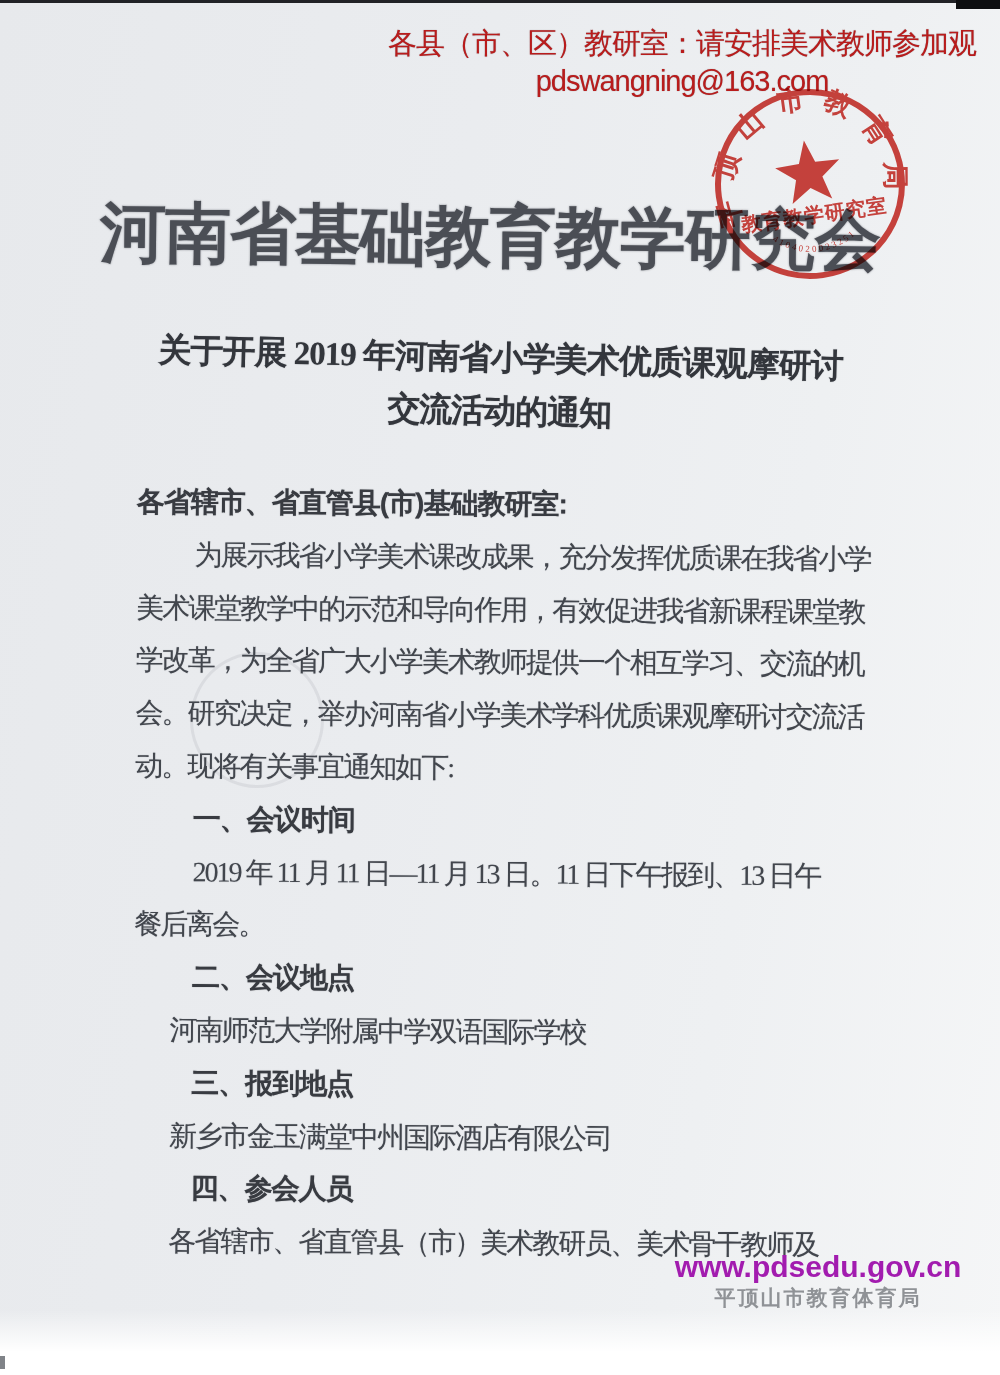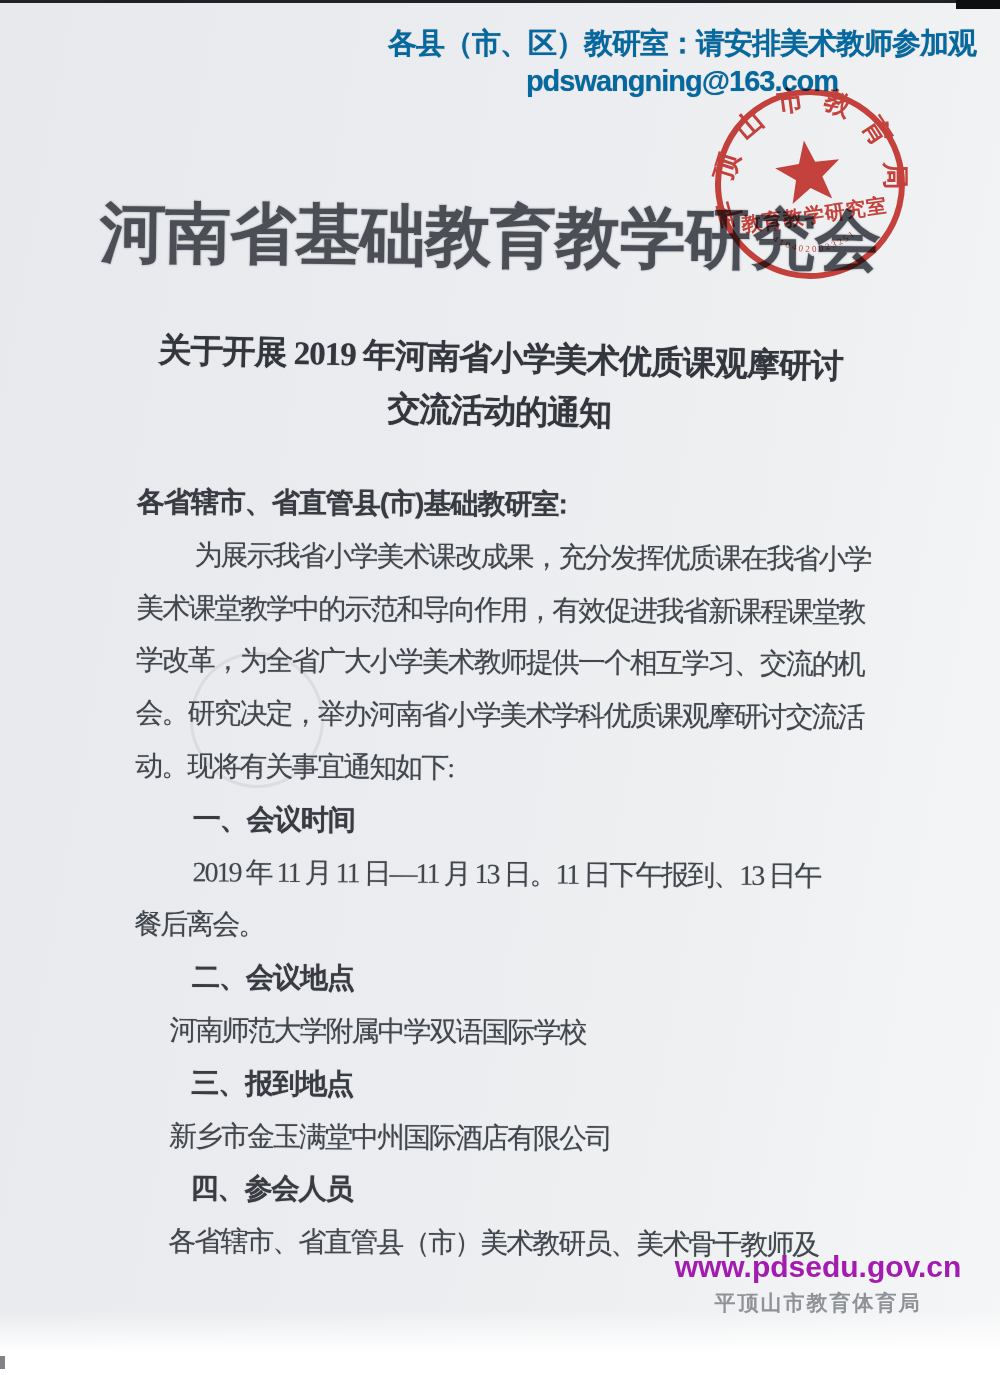--- a/index.html
+++ b/index.html
@@ -16,21 +16,21 @@
   
   .edge-top{position:absolute;left:0;top:0;width:1000px;height:3px;background:#212226;}
   .edge-top-right{position:absolute;left:956px;top:0;width:44px;height:9px;background:#0d0e10;}
   .edge-bottom-left{position:absolute;left:0;top:1356px;width:5px;height:13px;background:#565a60;opacity:.75;}
 
   
   .bleed-circle{position:absolute;left:190px;top:652px;width:128px;height:130px;border:3px solid rgba(140,146,158,0.16);border-radius:50%;}
 
   
   .annotation{position:absolute;left:368px;top:24px;width:628px;text-align:center;
-    font-weight:700;font-size:29px;line-height:38px;letter-spacing:-1px;color:#0369a1;
+    font-weight:400;font-size:29px;line-height:38px;letter-spacing:-1px;color:#b91c1c;
     text-shadow:0 0 1px rgba(30,32,38,.45);z-index:2;}
 
   
   .org-title{position:absolute;left:100px;top:188px;width:810px;white-space:nowrap;
     font-family:"Liberation Serif","DejaVu Serif",serif;font-weight:700;font-size:66px;letter-spacing:-1px;
     color:#4b4e55;text-shadow:0 0 2px rgba(72,75,84,.65);
     transform:rotate(0.6deg);transform-origin:left center;z-index:1;}
 
   
   .seal{position:absolute;left:710px;top:84px;width:200px;height:200px;
@@ -50,21 +50,21 @@
     transform:rotate(0.35deg);transform-origin:top left;z-index:1;}
   .bline{height:52.8px;line-height:52.8px;white-space:nowrap;}
   .ind{padding-left:58px;}
   .ind-md{padding-left:36px;}
   .b-bold{font-family:"Liberation Sans","DejaVu Sans",sans-serif;font-weight:700;letter-spacing:-1px;color:#383b41;
     text-shadow:0 0 1px rgba(45,48,55,.55);}
 
   
   .footer{position:absolute;left:668px;top:1250px;width:300px;text-align:center;z-index:1;}
   .footer-url{font-weight:700;font-size:30px;letter-spacing:0;color:#a21caf;}
-  .footer-org{margin-top:5px;font-size:21px;letter-spacing:2px;color:#8f9296;font-weight:700;}
+  .footer-org{font-size:21px;letter-spacing:2px;color:#8f9296;font-weight:700;}
 </style>
 </head>
 <body>
 
 <div id="screen">
 
   <div class="scan-paper"></div>
   <div class="edge-top"></div>
   <div class="edge-top-right"></div>
   <div class="edge-bottom-left"></div>

